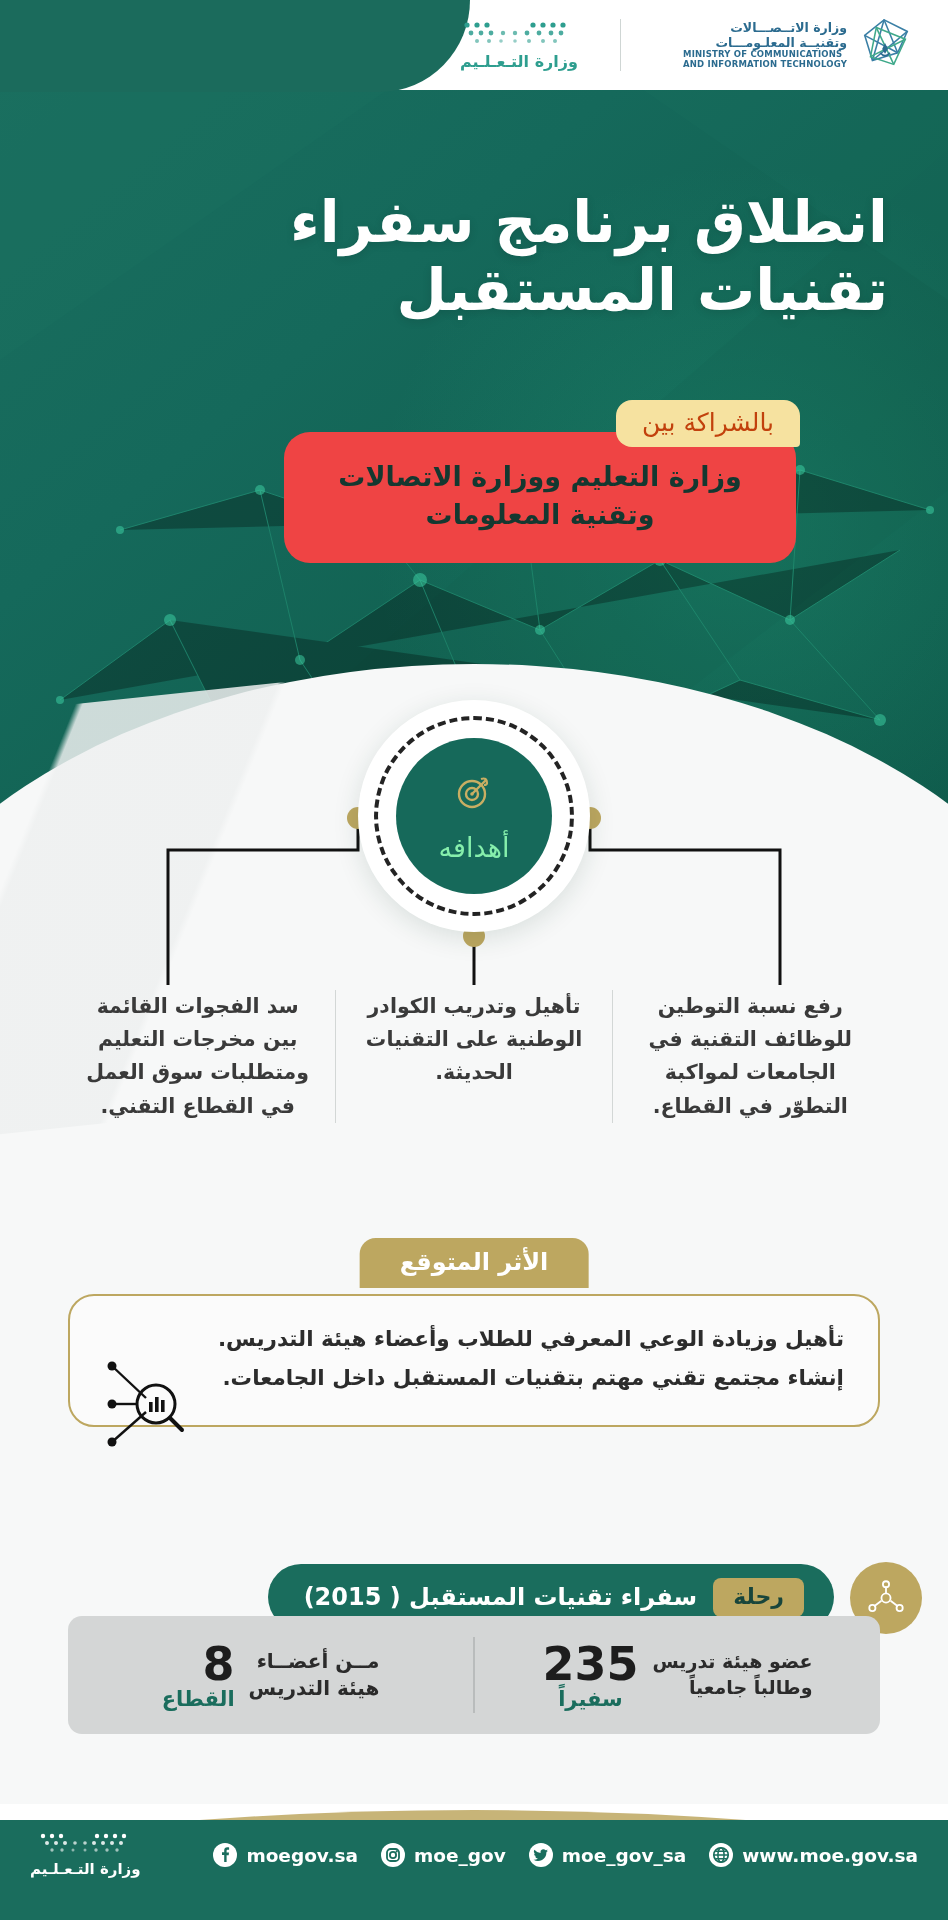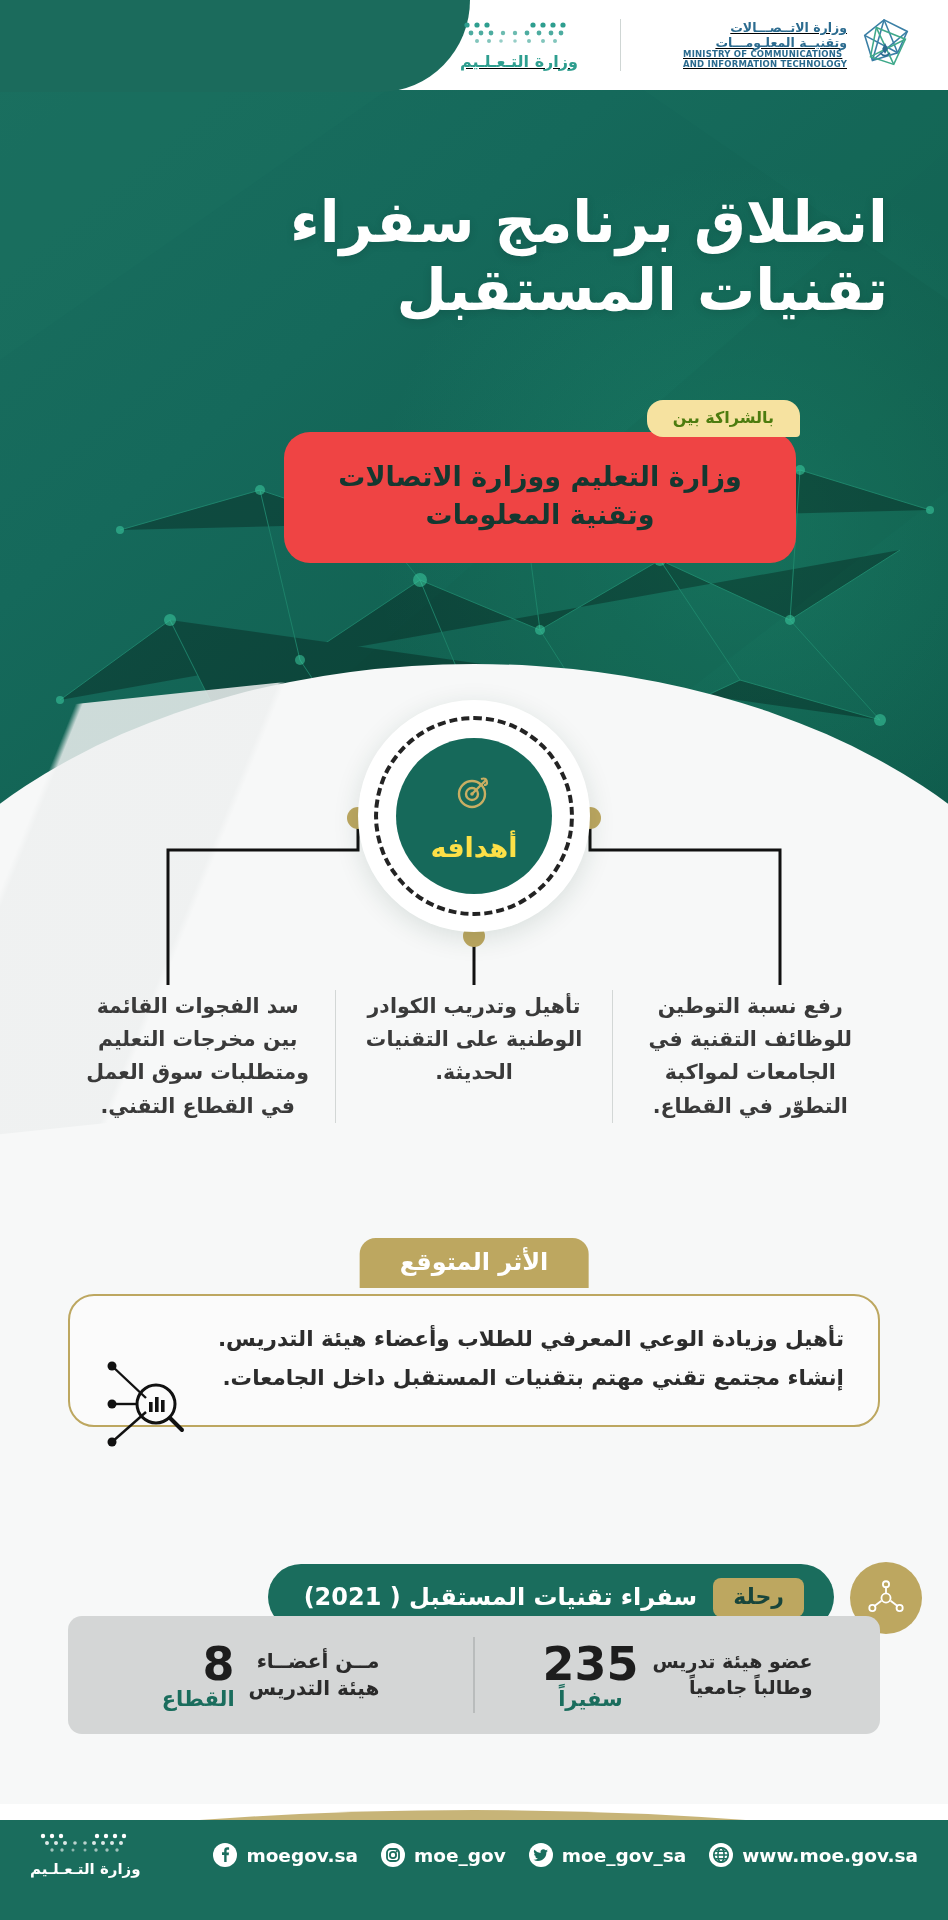--- a/index.html
+++ b/index.html
@@ -12,21 +12,21 @@
 
   
   .header-band{position:absolute;left:0;top:0;width:948px;height:90px;background:#ffffff;z-index:30;}
   .header-green-wedge{
     position:absolute;left:0;top:0;width:470px;height:92px;
     background:#1b6b5c;border-bottom-right-radius:90px 92px;z-index:31;
   }
   .header-logos{
     position:absolute;right:0;top:0;width:530px;height:90px;
     display:flex;align-items:center;justify-content:flex-end;
-    gap:0;padding-left:16px;z-index:32;text-decoration:underline;
+    gap:0;padding-left:16px;z-index:32;
   }
   .logo-moe{display:flex;flex-direction:column;align-items:center;gap:4px;width:170px;}
   .moe-dots{width:120px;height:28px;}
   .moe-word{font-size:16px;font-weight:700;color:#2e9e8f;letter-spacing:1px;}
   .logo-divider{width:1px;height:52px;background:#cfd6d4;margin:0 16px;}
   .logo-mcit{display:flex;align-items:center;gap:8px;width:280px;justify-content:flex-start;}
   .mcit-mark{width:62px;height:62px;flex:0 0 62px;}
   .mcit-text{display:flex;flex-direction:column;gap:1px;line-height:1.05;}
   .mcit-ar{font-size:12.5px;font-weight:700;color:#2b6b8f;letter-spacing:.5px;direction:rtl;}
   .mcit-en{font-size:8.5px;font-weight:700;color:#2b6b8f;letter-spacing:.2px;direction:ltr;text-align:left;}
@@ -43,21 +43,21 @@
   .net{position:absolute;inset:0;}
 
   .title{
     position:absolute;right:60px;top:188px;width:680px;z-index:12;
     text-align:right;color:#ffffff;font-size:58px;font-weight:800;
     line-height:1.18;letter-spacing:-0.5px;text-shadow:0 2px 10px rgba(0,0,0,.12);
   }
 
   .sub-pill{
     position:absolute;right:148px;top:400px;z-index:14;
-    background:#f6e2a0;color:#4d7c0f;font-size:16px;font-weight:700;
+    background:#f6e2a0;color:#c2410c;font-size:25px;font-weight:400;
     padding:8px 26px 10px;border-radius:16px 16px 4px 16px;
   }
   .partner-box{
     position:absolute;right:152px;top:432px;width:512px;z-index:13;
     background:#ef4444;color:#143830;border-radius:26px;
     padding:26px 34px 28px;text-align:center;
     font-size:27px;font-weight:800;line-height:1.42;
   }
 
   
@@ -85,21 +85,21 @@
     border:4px dashed #111;opacity:.92;
   }
   .goal-circle-inner{
     position:absolute;left:50%;transform:translateX(-50%);top:38px;
     width:156px;height:156px;border-radius:50%;
     background:#16695a;display:flex;flex-direction:column;
     align-items:center;justify-content:center;gap:2px;
     box-shadow:0 0 0 8px rgba(255,255,255,.9);
   }
   .goal-icon{width:40px;height:40px;margin-top:2px;}
-  .goal-label{color:#fde047;font-size:27px;font-weight:700;margin-top:18px;}
+  .goal-label{color:#86efac;font-size:27px;font-weight:400;margin-top:18px;}
 
   .connector{position:absolute;left:0;top:0;width:948px;height:480px;pointer-events:none;}
 
   .goal-cols{
     position:absolute;left:60px;top:290px;width:828px;
     display:flex;flex-direction:row;gap:0;z-index:22;
   }
   .goal-col{
     flex:1;padding:0 22px;text-align:center;
     font-size:20.5px;line-height:1.62;color:#3a3a3a;font-weight:600;
@@ -343,21 +343,21 @@
     <div class="impact-line">تأهيل وزيادة الوعي المعرفي للطلاب وأعضاء هيئة التدريس.</div>
     <div class="impact-line">إنشاء مجتمع تقني مهتم بتقنيات المستقبل داخل الجامعات.</div>
   </div>
 
   <div class="journey">
     <div class="journey-dot"></div>
     <div class="journey-line"></div>
 
     <div class="journey-bar">
       <div class="journey-pill">رحلة</div>
-      <div class="journey-title">سفراء تقنيات المستقبل ( 2021)</div>
+      <div class="journey-title">سفراء تقنيات المستقبل ( 2015)</div>
     </div>
 
     <div class="journey-icon">
       <svg viewBox="0 0 44 44" width="40" height="40">
         <g stroke="#ffffff" stroke-width="2" fill="none">
           <circle cx="22" cy="22" r="5"></circle>
           <path d="M22 17 L22 9"></path>
             <path d="M17 25 L9 31"></path>
             <path d="M27 25 L35 31"></path>
           <circle cx="22" cy="7" r="3.4"></circle>

